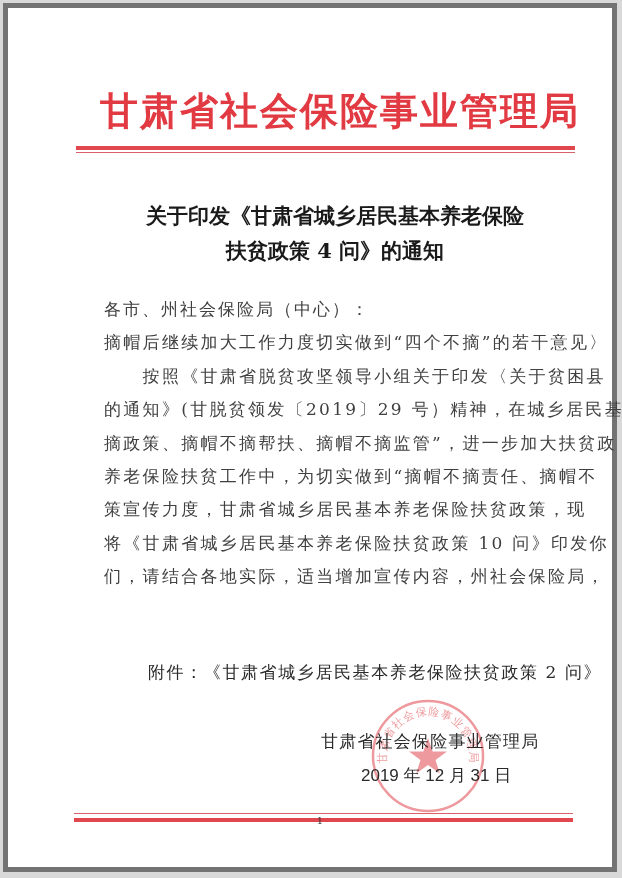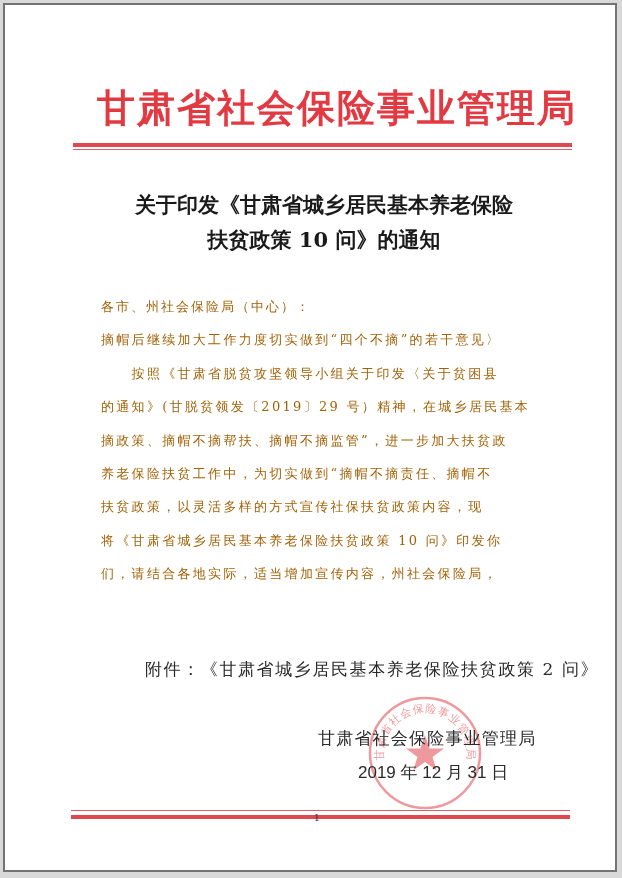--- a/index.html
+++ b/index.html
@@ -13,21 +13,21 @@
       position: relative;
       overflow: hidden;
     }
     .page {
       position: absolute;
       left: 3px;
       top: 3px;
       width: 614px;
       height: 869px;
       background: #ffffff;
-      border: 2px solid #737373;
+      border: 5px solid #737373;
       box-sizing: border-box;
     }
     .org-header {
       position: absolute;
       left: 92px;
       top: 80px;
       width: 446px;
       height: 46px;
       margin: 0;
       font-family: "DejaVu Sans", sans-serif;
@@ -46,38 +46,38 @@
     .rule.top-thick { left: 68px; top: 138px; width: 499px; height: 4px; }
     .rule.top-thin  { left: 68px; top: 144px; width: 499px; height: 1px; background: #d9606a; }
     .rule.bot-thin  { left: 66px; top: 805px; width: 499px; height: 1px; background: #d9606a; }
     .rule.bot-thick { left: 66px; top: 810px; width: 499px; height: 4px; }
 
     .doc-title {
       position: absolute;
       left: 60px;
       top: 174px;
       width: 502px;
-      margin: 8px;
+      margin: 16px;
       font-family: "DejaVu Serif", serif;
       font-weight: bold;
       font-size: 21px;
       line-height: 35px;
       color: #1a1a1a;
       text-align: center;
     }
     .doc-title span { display: block; white-space: nowrap; }
 
     .body-text {
       position: absolute;
       left: 96px;
       top: 285px;
       width: 432px;
       font-family: "DejaVu Serif", serif;
-      font-size: 13px;
-      color: #a16207;
+      font-size: 17px;
+      color: #404040;
     }
     .body-text p {
       margin: 0;
       white-space: nowrap;
       line-height: 33.4px;
       height: 33.4px;
       letter-spacing: 2.3px;
     }
     .salutation { letter-spacing: 2px !important; }
 
@@ -142,31 +142,31 @@
 
 <div class="page">
 
   <h1 class="org-header">甘肃省社会保险事业管理局</h1>
 
   <div class="rule top-thick"></div>
   <div class="rule top-thin"></div>
 
   <h2 class="doc-title">
     <span>关于印发《甘肃省城乡居民基本养老保险</span>
-    <span>扶贫政策 10 问》的通知</span>
+    <span>扶贫政策 4 问》的通知</span>
   </h2>
 
   <div class="body-text">
     <p class="salutation">各市、州社会保险局（中心）：</p>
     <p>摘帽后继续加大工作力度切实做到“四个不摘”的若干意见〉</p>
     <p>　　按照《甘肃省脱贫攻坚领导小组关于印发〈关于贫困县</p>
     <p>的通知》(甘脱贫领发〔2019〕29 号）精神，在城乡居民基本</p>
     <p>摘政策、摘帽不摘帮扶、摘帽不摘监管”，进一步加大扶贫政</p>
     <p>养老保险扶贫工作中，为切实做到“摘帽不摘责任、摘帽不</p>
-    <p>扶贫政策，以灵活多样的方式宣传社保扶贫政策内容，现</p>
+    <p>策宣传力度，甘肃省城乡居民基本养老保险扶贫政策，现</p>
     <p>将《甘肃省城乡居民基本养老保险扶贫政策 10 问》印发你</p>
     <p>们，请结合各地实际，适当增加宣传内容，州社会保险局，</p>
   </div>
 
   <div class="attachment">附件：《甘肃省城乡居民基本养老保险扶贫政策 2 问》</div>
 
   <svg class="stamp" viewBox="0 0 116 116">
     <defs>
       <path id="seal-arc" d="M 18 72 A 42 42 0 1 1 98 72"></path>
     </defs>

